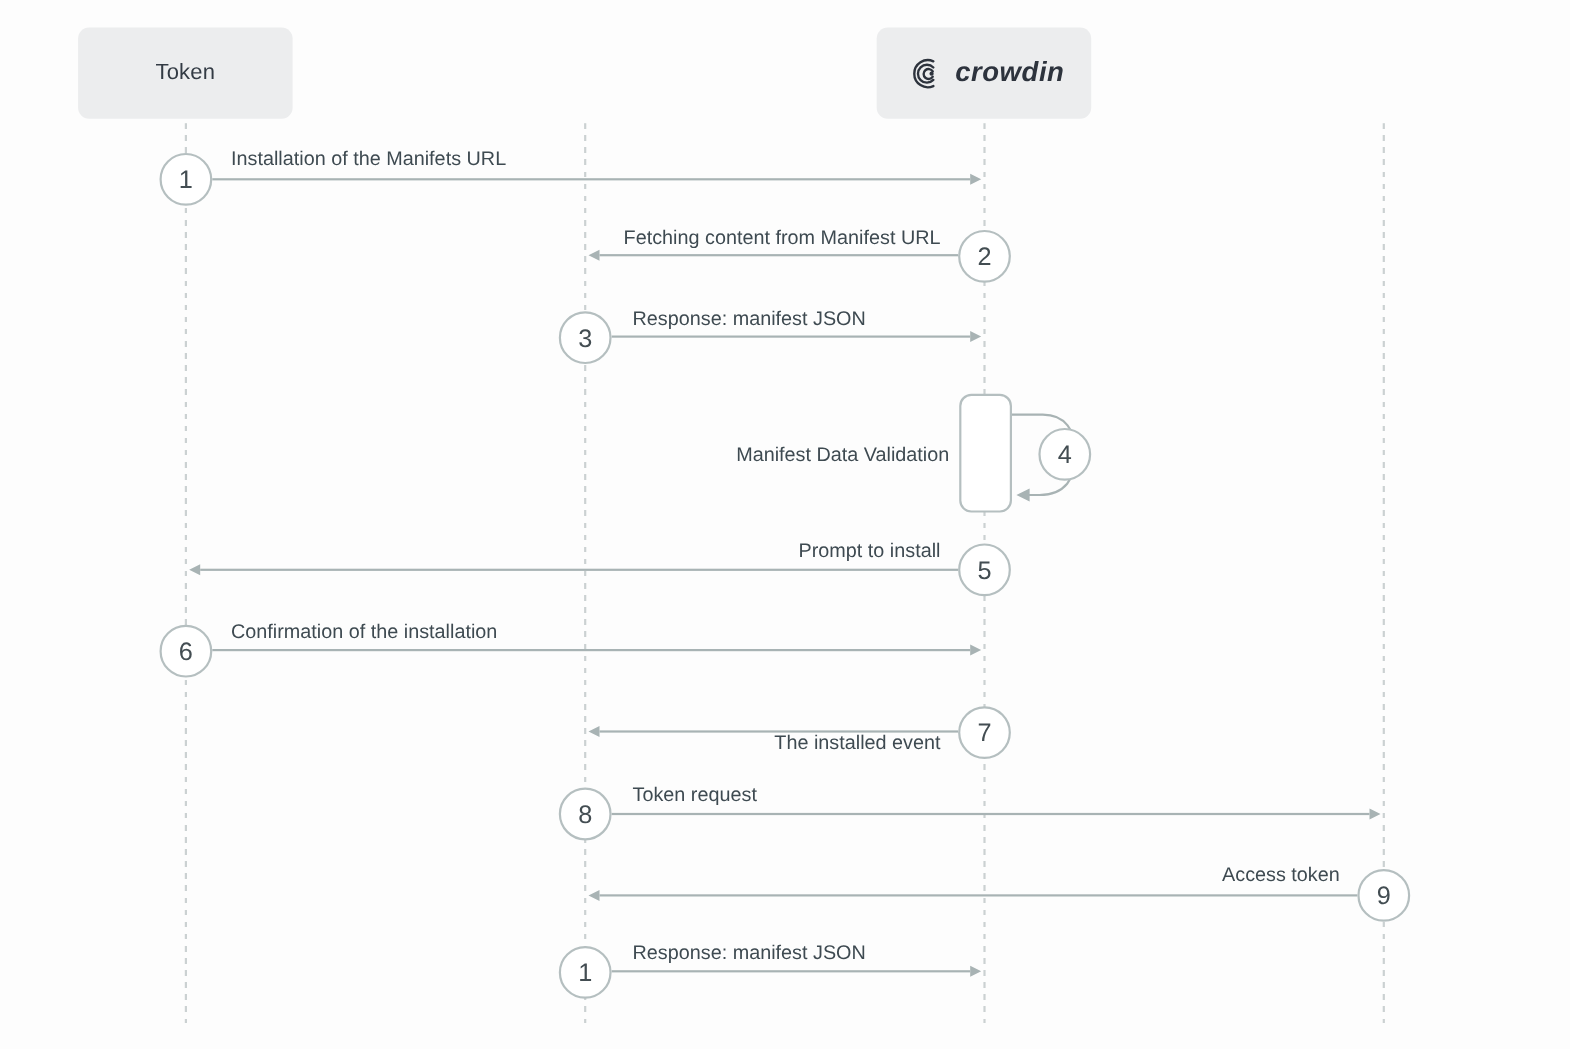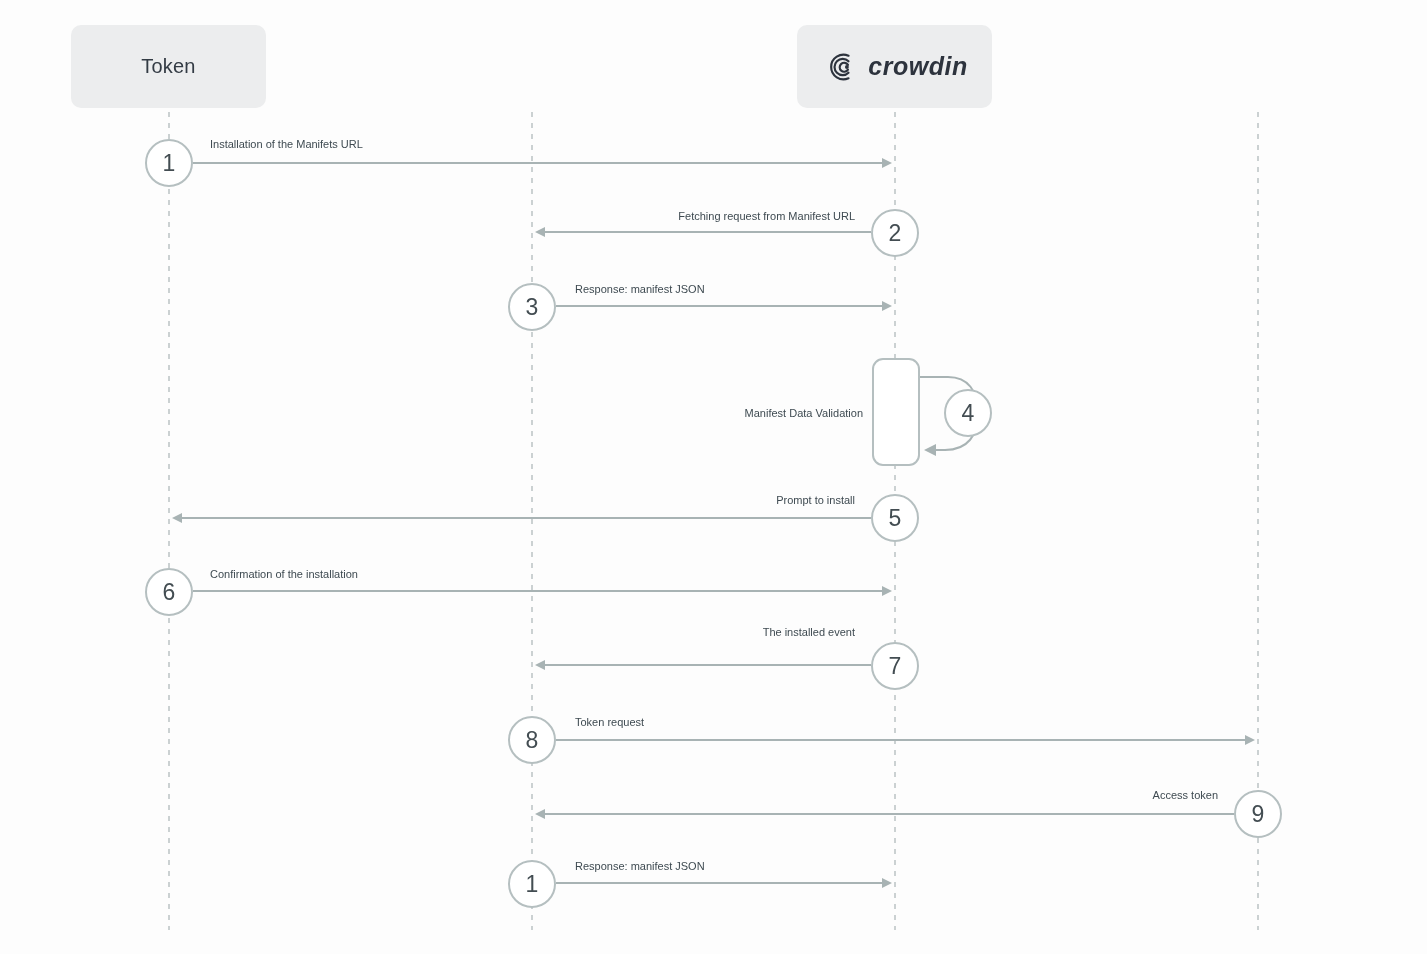--- a/index.html
+++ b/index.html
@@ -57,21 +57,21 @@
     border-top:5px solid transparent;border-bottom:5px solid transparent;
     border-right:10px solid var(--arrow);}
   .circle{
     position:absolute;width:48px;height:48px;border-radius:50%;
     background:#fff;border:2px solid var(--circle-border);
     display:flex;align-items:center;justify-content:center;
     font-size:23px;color:var(--circle-text);
   }
   .label{
     position:absolute;
-    font-size:11px;color:var(--label-text);
+    font-size:18px;color:var(--label-text);
     white-space:nowrap;line-height:20px;
   }
 
   
   .activation{
     position:absolute;left:872px;top:358px;width:48px;height:108px;
     background:#fff;border:2px solid var(--circle-border);border-radius:11px;
   }
   .selfloop-svg{position:absolute;left:900px;top:360px;width:120px;height:110px;}
 </style>
@@ -103,21 +103,21 @@
   </div>
 
   <div>
     <div class="label" style="left:210px;top:134px">Installation of the Manifets URL</div>
     <div class="line" style="left:193px;top:162px;width:689px"></div>
     <div class="ah-r" style="left:882px;top:158px"></div>
     <div class="circle" style="left:145px;top:139px">1</div>
   </div>
 
   <div>
-    <div class="label" style="right:572px;top:206px">Fetching request from Manifest URL</div>
+    <div class="label" style="right:572px;top:206px">Fetching content from Manifest URL</div>
     <div class="line" style="left:545px;top:231px;width:326px"></div>
     <div class="ah-l" style="left:535px;top:227px"></div>
     <div class="circle" style="left:871px;top:209px">2</div>
   </div>
 
   <div>
     <div class="label" style="left:575px;top:279px">Response: manifest JSON</div>
     <div class="line" style="left:556px;top:305px;width:326px"></div>
     <div class="ah-r" style="left:882px;top:301px"></div>
     <div class="circle" style="left:508px;top:283px">3</div>
@@ -141,21 +141,21 @@
   </div>
 
   <div>
     <div class="label" style="left:210px;top:564px">Confirmation of the installation</div>
     <div class="line" style="left:193px;top:590px;width:689px"></div>
     <div class="ah-r" style="left:882px;top:586px"></div>
     <div class="circle" style="left:145px;top:568px">6</div>
   </div>
 
   <div>
-    <div class="label" style="right:572px;top:622px">The installed event</div>
+    <div class="label" style="right:572px;top:665px">The installed event</div>
     <div class="line" style="left:545px;top:664px;width:326px"></div>
     <div class="ah-l" style="left:535px;top:660px"></div>
     <div class="circle" style="left:871px;top:642px">7</div>
   </div>
 
   <div>
     <div class="label" style="left:575px;top:712px">Token request</div>
     <div class="line" style="left:556px;top:739px;width:689px"></div>
     <div class="ah-r" style="left:1245px;top:735px"></div>
     <div class="circle" style="left:508px;top:716px">8</div>

